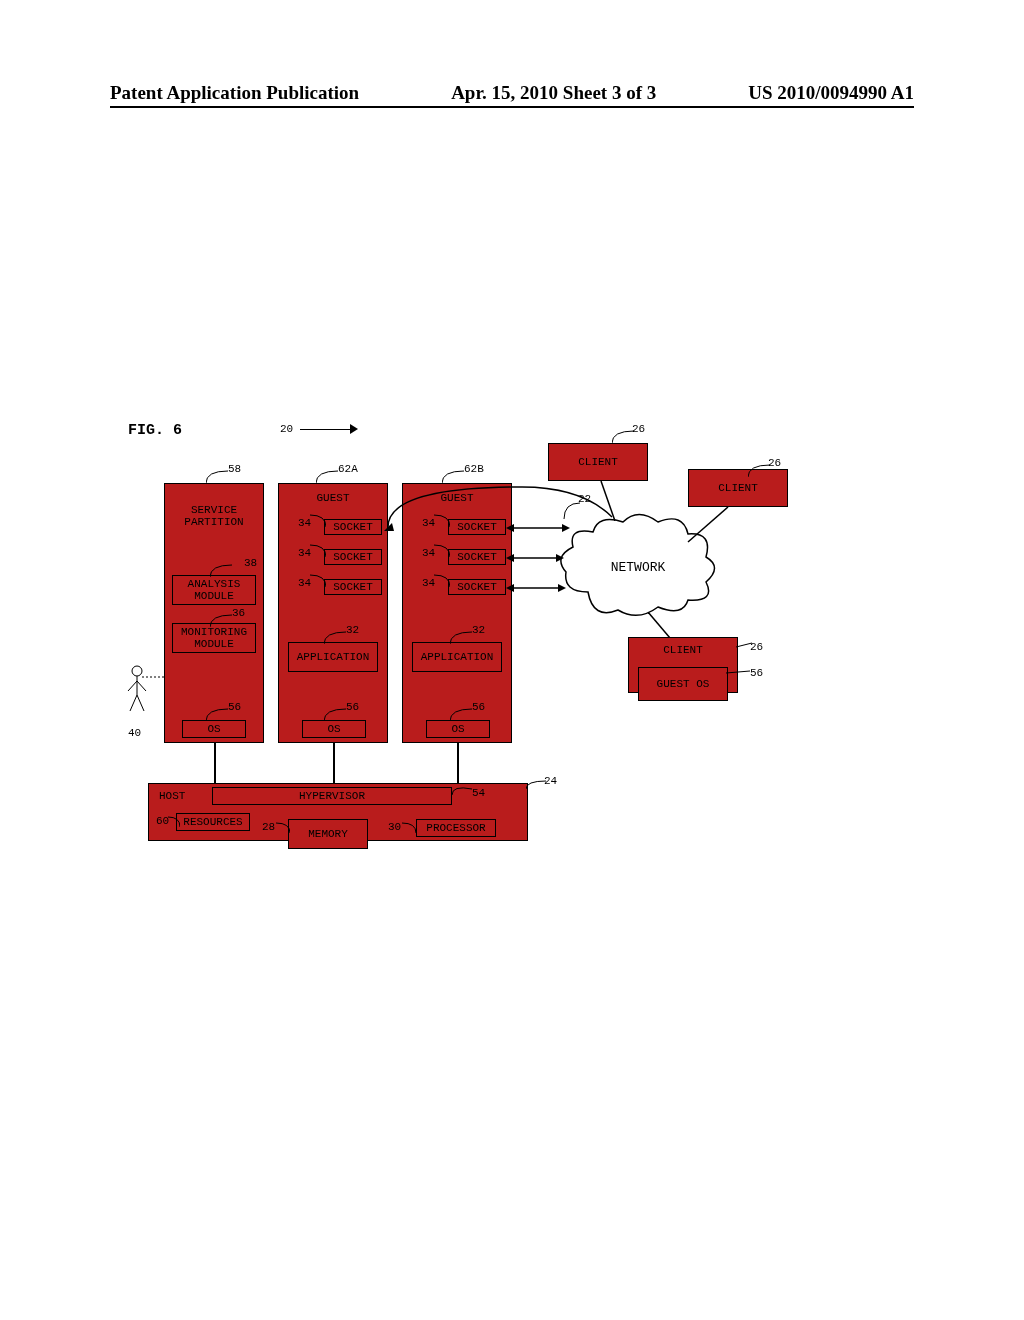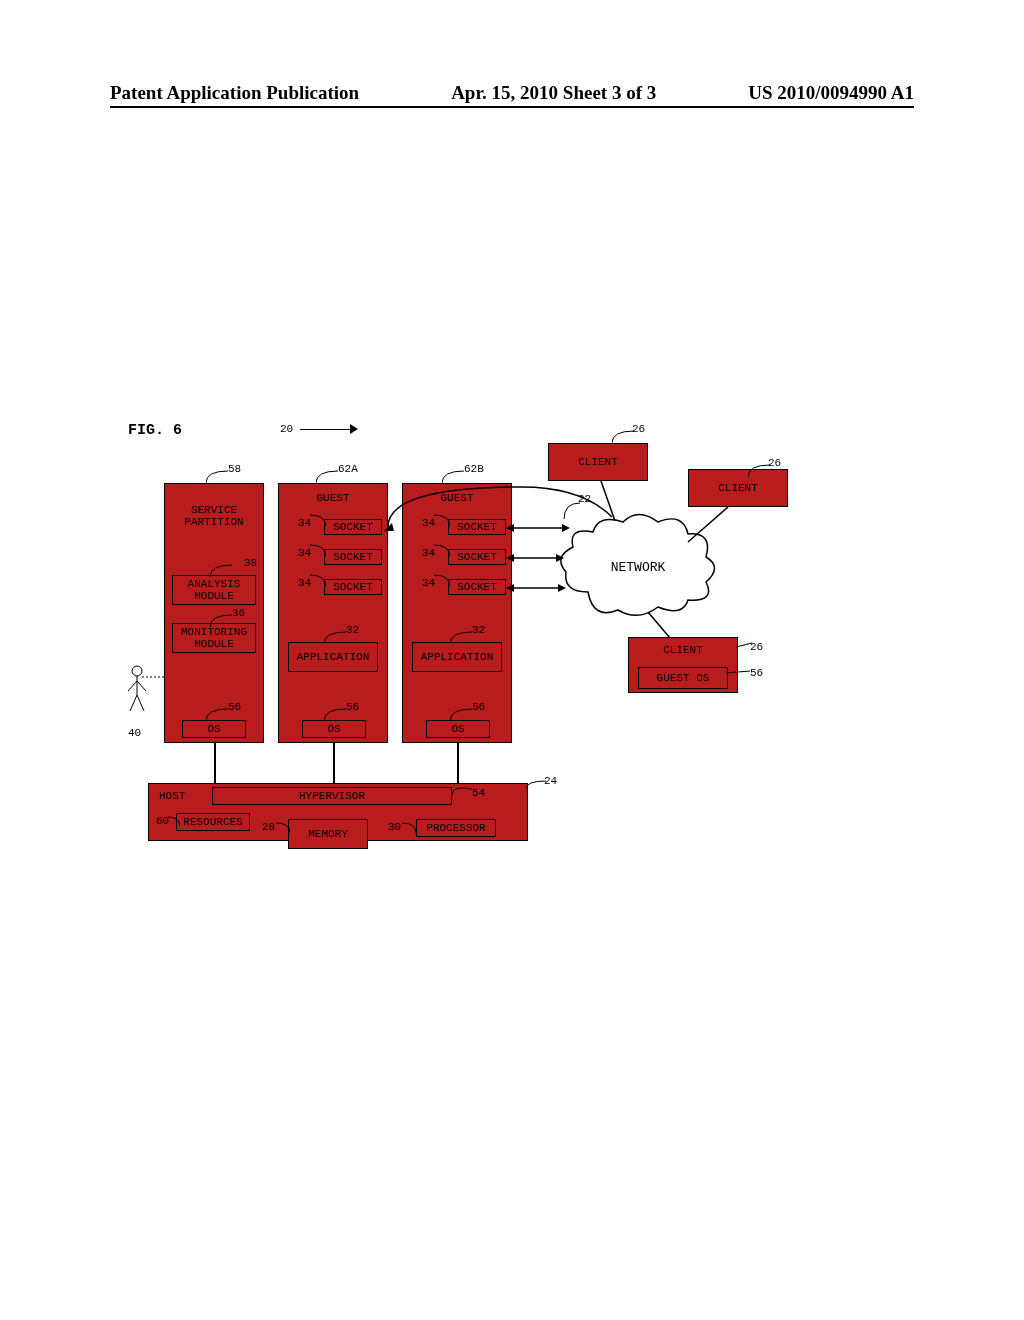--- a/index.html
+++ b/index.html
@@ -321,21 +321,21 @@
   <svg style="position:absolute; top:36px; left:620px; width:22px; height:14px;">
       <path d="M0 14 Q0 2 22 2" stroke="#000" fill="none" stroke-width="1"></path>
     </svg>
   <svg style="position:absolute; top:80px; left:555px; width:50px; height:40px;">
       <line x1="45" y1="0" x2="5" y2="35" stroke="#000" stroke-width="1.5"></line>
     </svg>
 
   <div class="box" style="top:210px; left:500px; width:110px; height:56px; align-items:flex-start; padding-top:6px;">
       <span>CLIENT</span>
     </div>
-  <div class="box" style="top:240px; left:510px; width:90px; height:22px;">
+  <div class="box" style="top:240px; left:510px; width:90px; height:34px;">
       <span>GUEST OS</span>
     </div>
   <div class="label" style="top:214px; left:622px;">26</div>
   <svg style="position:absolute; top:214px; left:608px; width:16px; height:10px;">
       <path d="M0 6 L16 2" stroke="#000" fill="none" stroke-width="1"></path>
     </svg>
   <div class="label" style="top:240px; left:622px;">56</div>
   <svg style="position:absolute; top:240px; left:598px; width:24px; height:10px;">
       <path d="M0 6 L24 4" stroke="#000" fill="none" stroke-width="1"></path>
     </svg>

